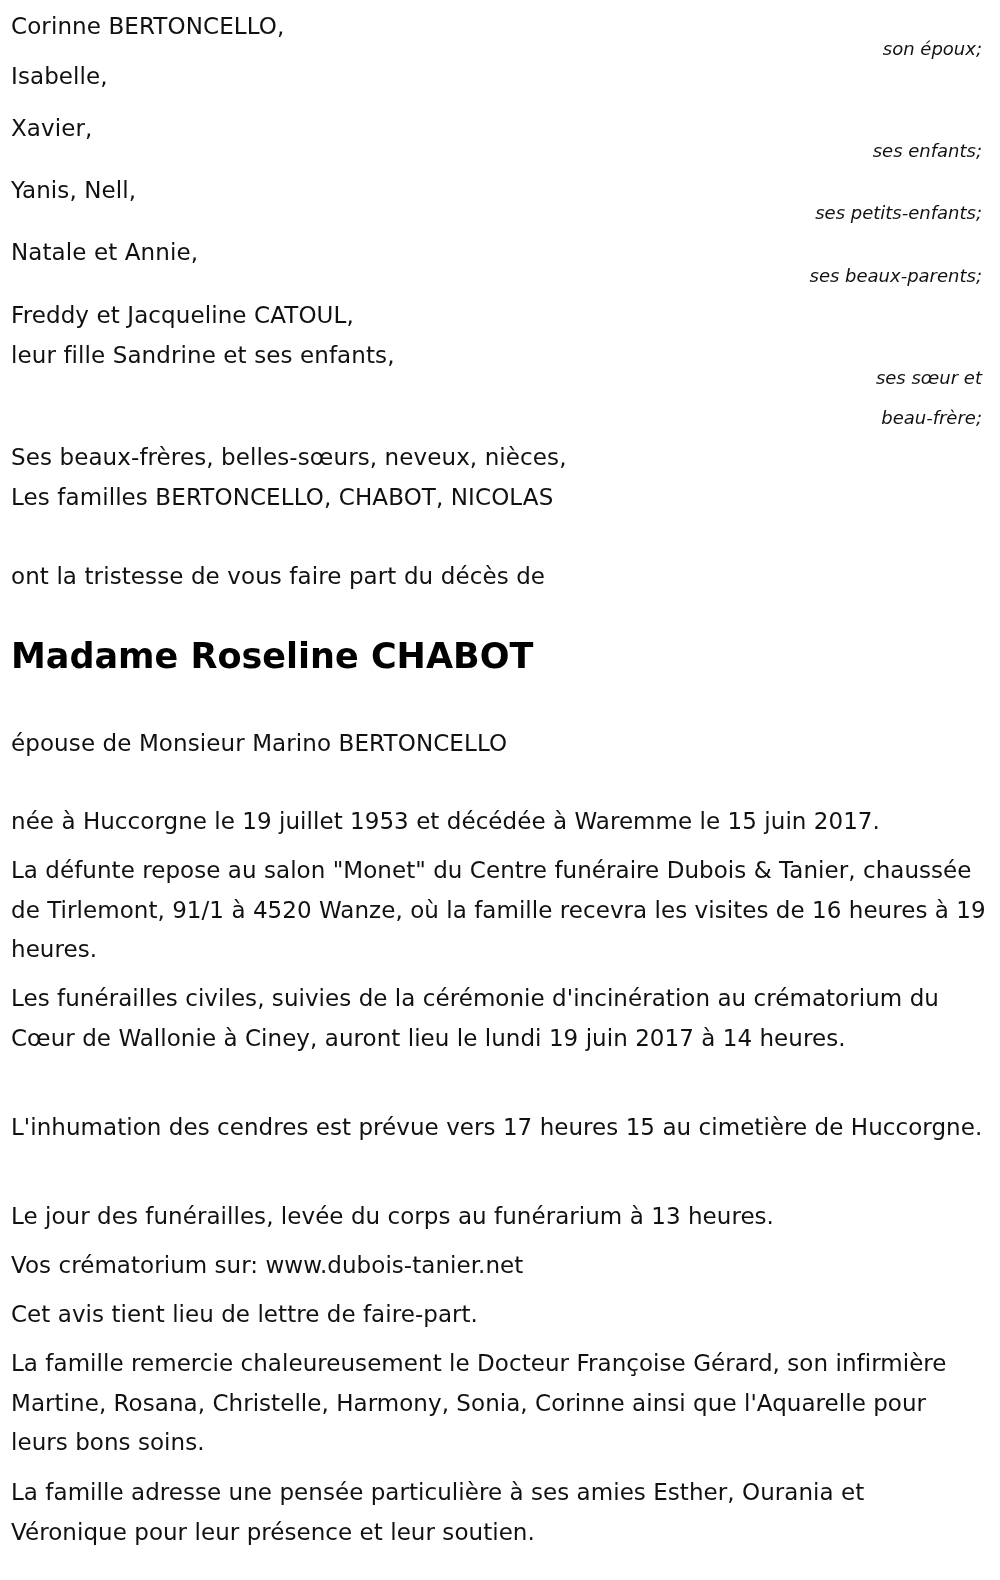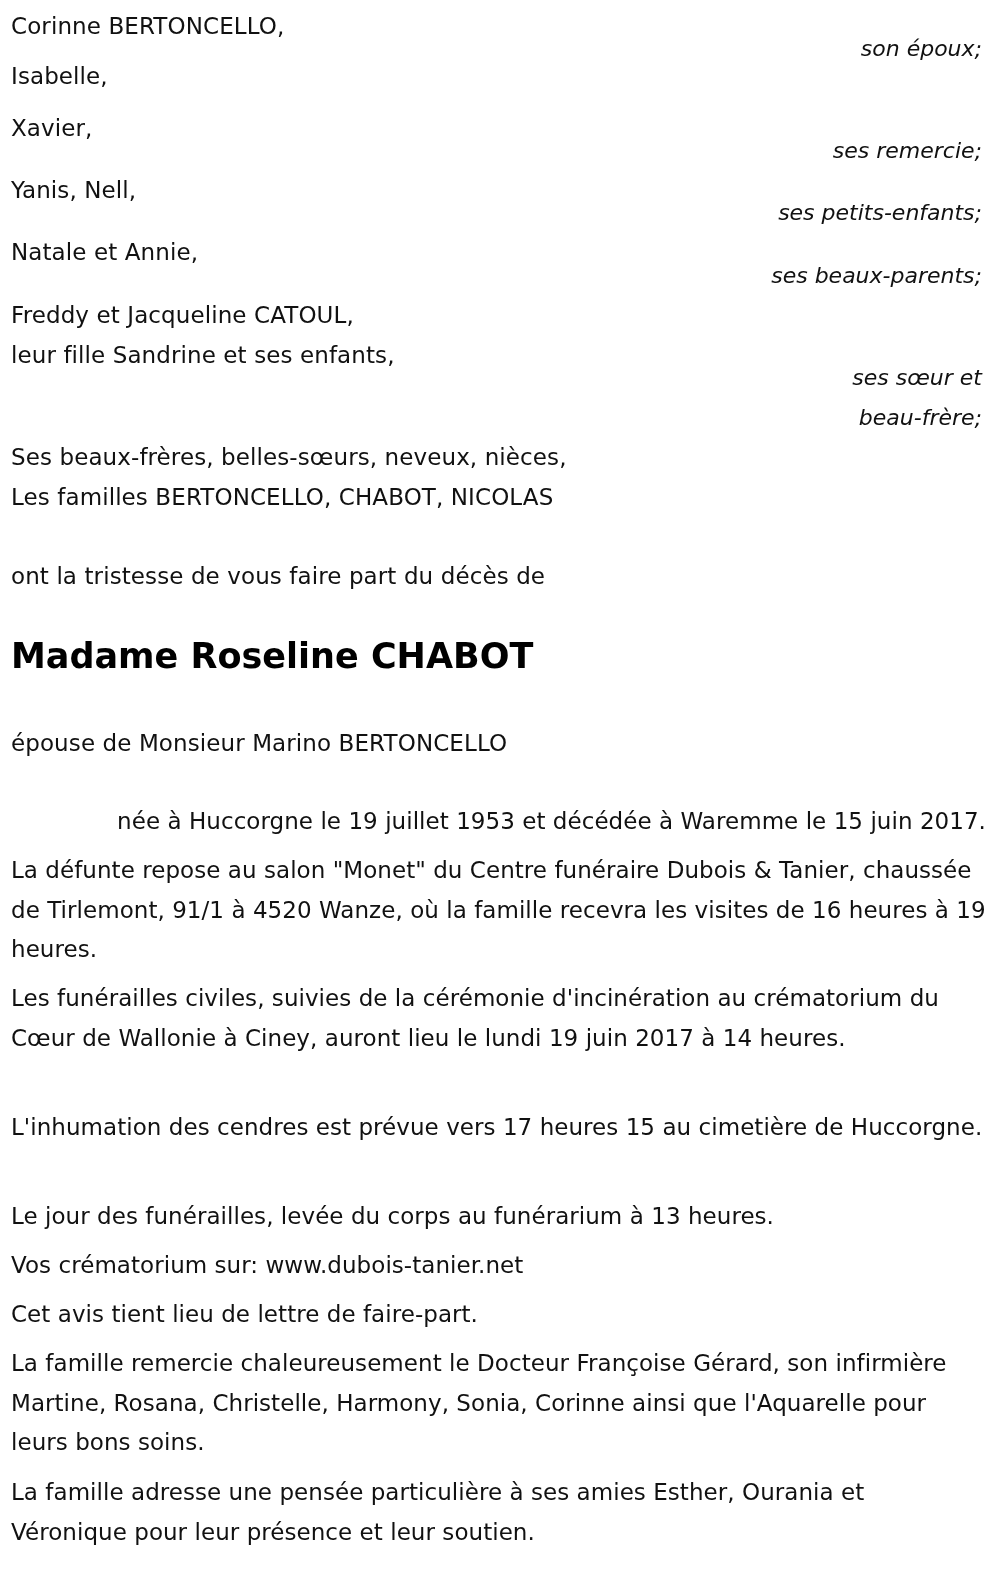--- a/index.html
+++ b/index.html
@@ -19,21 +19,21 @@
       position: absolute;
       left: 11px;
       font-size: 23px;
       line-height: 40px;
       white-space: nowrap;
       letter-spacing: 0.1px;
     }
     .rel {
       position: absolute;
       right: 18px;
-      font-size: 22px;
+      font-size: 18px;
       line-height: 40px;
       font-style: italic;
       white-space: nowrap;
       text-align: right;
     }
     .title {
       position: absolute;
       left: 11px;
       font-size: 35px;
       font-weight: bold;
@@ -51,21 +51,21 @@
     }
   </style>
 </head>
 <body>
 
 <div class="line" style="top:6px;">Corinne BERTONCELLO,</div>
 <div class="rel" style="top:29px;">son époux;</div>
 
 <div class="line" style="top:56px;text-align:center;">Isabelle,</div>
 <div class="line" style="top:108px;">Xavier,</div>
-<div class="rel" style="top:131px;">ses remercie;</div>
+<div class="rel" style="top:131px;">ses enfants;</div>
 
 <div class="line" style="top:170px;">Yanis, Nell,</div>
 <div class="rel" style="top:193px;">ses petits-enfants;</div>
 
 <div class="line" style="top:232px;">Natale et Annie,</div>
 <div class="rel" style="top:256px;">ses beaux-parents;</div>
 
 <div class="line" style="top:295px;">Freddy et Jacqueline CATOUL,</div>
 <div class="line" style="top:335px;">leur fille Sandrine et ses enfants,</div>
 <div class="rel" style="top:358px;">ses sœur et</div>
@@ -73,21 +73,21 @@
 
 <div class="line" style="top:437px;">Ses beaux-frères, belles-sœurs, neveux, nièces,</div>
 <div class="line" style="top:477px;">Les familles BERTONCELLO, CHABOT, NICOLAS</div>
 
 <div class="line" style="top:556px;">ont la tristesse de vous faire part du décès de</div>
 
 <div class="title" style="top:631px;">Madame Roseline CHABOT</div>
 
 <div class="line" style="top:723px;">épouse de Monsieur Marino BERTONCELLO</div>
 
-<div class="para" style="top:802px;text-align:right;">née à Huccorgne le 19 juillet 1953 et décédée à Waremme le 15 juin 2017.</div>
+<div class="para" style="top:802px;">née à Huccorgne le 19 juillet 1953 et décédée à Waremme le 15 juin 2017.</div>
 <div class="para" style="top:851px;">La défunte repose au salon "Monet" du Centre funéraire Dubois &amp; Tanier, chaussée de Tirlemont, 91/1 à 4520 Wanze, où la famille recevra les visites de 16 heures à 19 heures.</div>
 <div class="para" style="top:979px;">Les funérailles civiles, suivies de la cérémonie d'incinération au crématorium du Cœur de Wallonie à Ciney, auront lieu le lundi 19 juin 2017 à 14 heures.</div>
 <div class="para" style="top:1108px;">L'inhumation des cendres est prévue vers 17 heures 15 au cimetière de Huccorgne.</div>
 <div class="para" style="top:1197px;">Le jour des funérailles, levée du corps au funérarium à 13 heures.</div>
 <div class="para" style="top:1246px;">Vos crématorium sur: www.dubois-tanier.net</div>
 <div class="para" style="top:1295px;">Cet avis tient lieu de lettre de faire-part.</div>
 <div class="para" style="top:1344px;">La famille remercie chaleureusement le Docteur Françoise Gérard, son infirmière Martine, Rosana, Christelle, Harmony, Sonia, Corinne ainsi que l'Aquarelle pour leurs bons soins.</div>
 <div class="para" style="top:1473px;">La famille adresse une pensée particulière à ses amies Esther, Ourania et Véronique pour leur présence et leur soutien.</div>
 
 </body></html>

